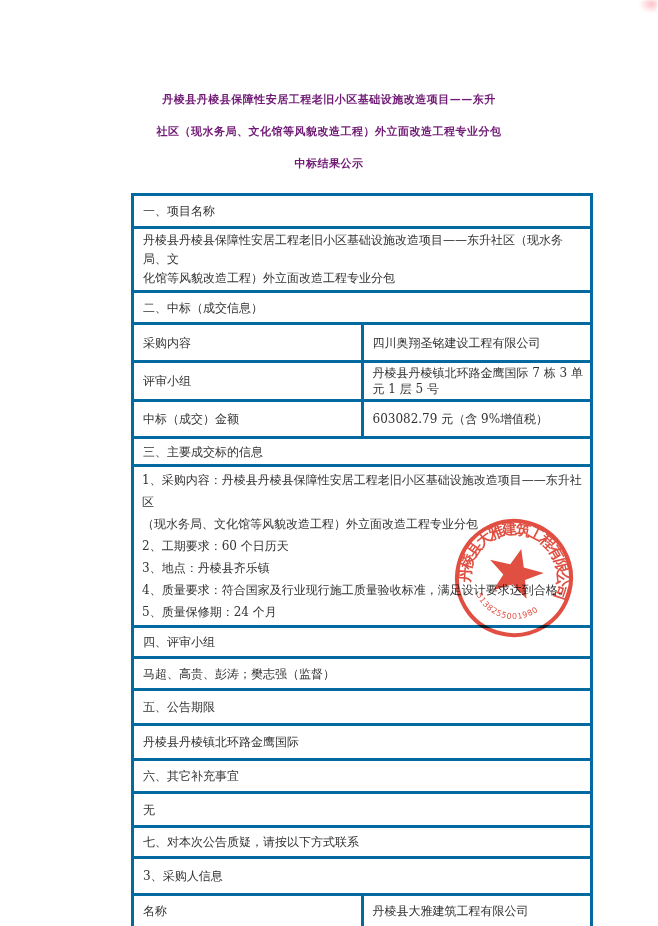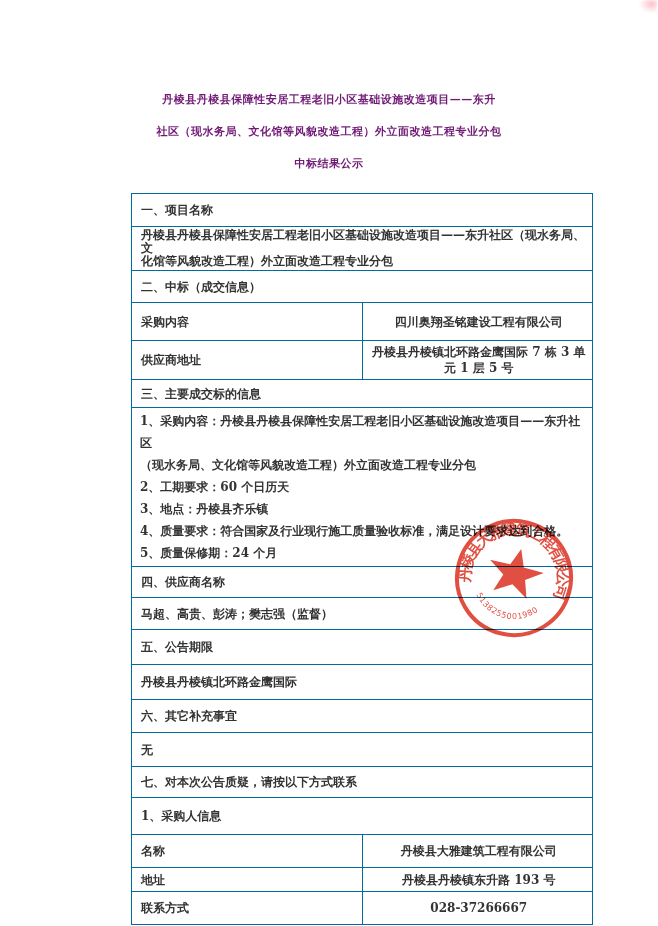--- a/index.html
+++ b/index.html
@@ -23,30 +23,29 @@
   .doc-title .tline { line-height:32px; white-space:nowrap; }
 
   
   table.doc-table {
     position:absolute; left:131px; top:193px;
     width:462px;
     border-collapse:collapse; table-layout:fixed;
     font-size:12px; color:#333;
   }
   table.doc-table td {
-    border:1px solid #0369a1;
+    border:3px solid #0369a1;
     vertical-align:middle;
     padding:2px 6px 2px 9px;
     line-height:16px;
-    font-weight:bold;
   }
   td.label-cell { width:106px; padding-left:8px; }
-  td.value-cell { padding-left:11px;text-align:center; }
+  td.value-cell { padding-left:11px; }
   td.content-cell { white-space:pre-line; }
-  tr.r-two td { line-height:13px; }
+  tr.r-two td { line-height:19px; }
   tr.r-multi td { line-height:22px; padding-left:8px; padding-right:2px; }
 
   
   .seal {
     position:absolute; left:434px; top:498px;
     mix-blend-mode:multiply; opacity:0.9;
     pointer-events:none;
   }
   .seal-stroke { fill:none; stroke:var(--seal-color,#dd3b2c); stroke-width:4; }
   .seal-fill   { fill:var(--seal-color,#dd3b2c); }
@@ -89,57 +88,61 @@
 化馆等风貌改造工程）外立面改造工程专业分包</td>
     </tr>
     <tr style="height:32px">
       <td colspan="2" class="section-cell">二、中标（成交信息）</td>
     </tr>
     <tr style="height:38px">
       <td class="label-cell">采购内容</td>
       <td class="value-cell">四川奥翔圣铭建设工程有限公司</td>
     </tr>
     <tr style="height:39px">
-      <td class="label-cell">供应商地址</td>
+      <td class="label-cell">评审小组</td>
       <td class="value-cell">丹棱县丹棱镇北环路金鹰国际 7 栋 3 单元 1 层 5 号</td>
+    </tr>
+    <tr style="height:37px">
+      <td class="label-cell">中标（成交）金额</td>
+      <td class="value-cell">603082.79 元（含 9%增值税）</td>
     </tr>
     <tr style="height:28px">
       <td colspan="2" class="section-cell">三、主要成交标的信息</td>
     </tr>
     <tr style="height:105px" class="r-multi">
       <td colspan="2" class="content-cell">1、采购内容：丹棱县丹棱县保障性安居工程老旧小区基础设施改造项目——东升社区
 （现水务局、文化馆等风貌改造工程）外立面改造工程专业分包
 2、工期要求：60 个日历天
 3、地点：丹棱县齐乐镇
 4、质量要求：符合国家及行业现行施工质量验收标准，满足设计要求达到合格。
 5、质量保修期：24 个月</td>
     </tr>
     <tr style="height:31px">
-      <td colspan="2" class="section-cell">四、供应商名称</td>
+      <td colspan="2" class="section-cell">四、评审小组</td>
     </tr>
     <tr style="height:32px">
       <td colspan="2" class="content-cell">马超、高贵、彭涛；樊志强（监督）</td>
     </tr>
     <tr style="height:35px">
       <td colspan="2" class="section-cell">五、公告期限</td>
     </tr>
     <tr style="height:35px">
       <td colspan="2" class="content-cell">丹棱县丹棱镇北环路金鹰国际</td>
     </tr>
     <tr style="height:33px">
       <td colspan="2" class="section-cell">六、其它补充事宜</td>
     </tr>
     <tr style="height:34px">
       <td colspan="2" class="content-cell">无</td>
     </tr>
     <tr style="height:31px">
       <td colspan="2" class="section-cell">七、对本次公告质疑，请按以下方式联系</td>
     </tr>
     <tr style="height:37px">
-      <td colspan="2" class="section-cell">1、采购人信息</td>
+      <td colspan="2" class="section-cell">3、采购人信息</td>
     </tr>
     <tr style="height:33px">
       <td class="label-cell">名称</td>
       <td class="value-cell">丹棱县大雅建筑工程有限公司</td>
     </tr>
     <tr style="height:24px">
       <td class="label-cell">地址</td>
       <td class="value-cell">丹棱县丹棱镇东升路 193 号</td>
     </tr>
     <tr style="height:33px">

